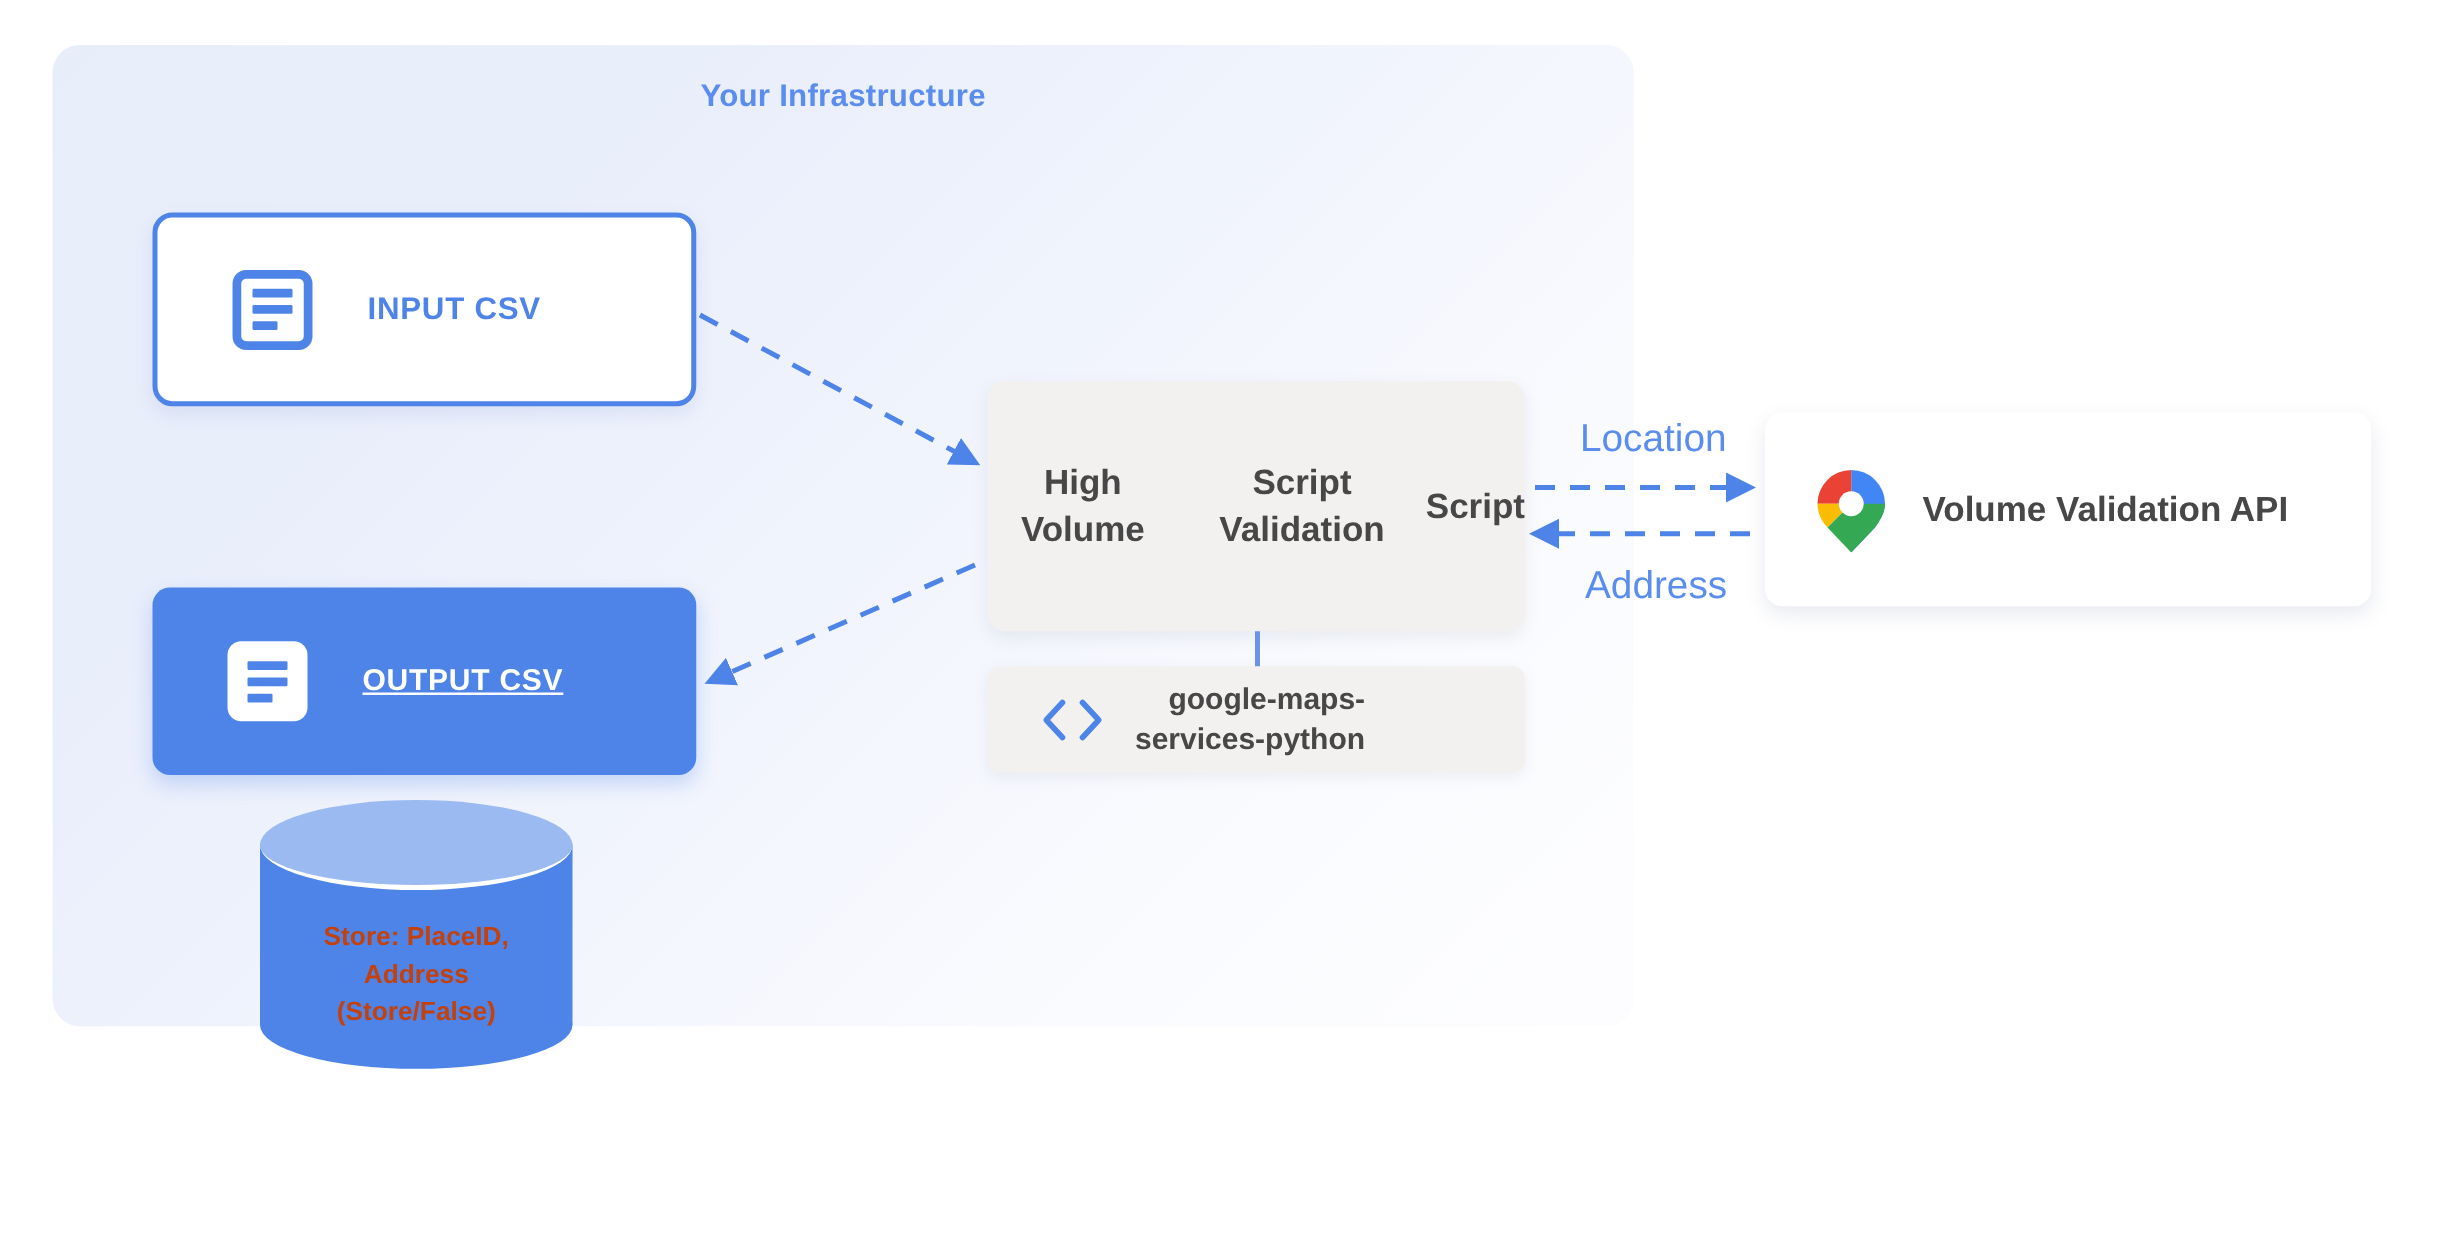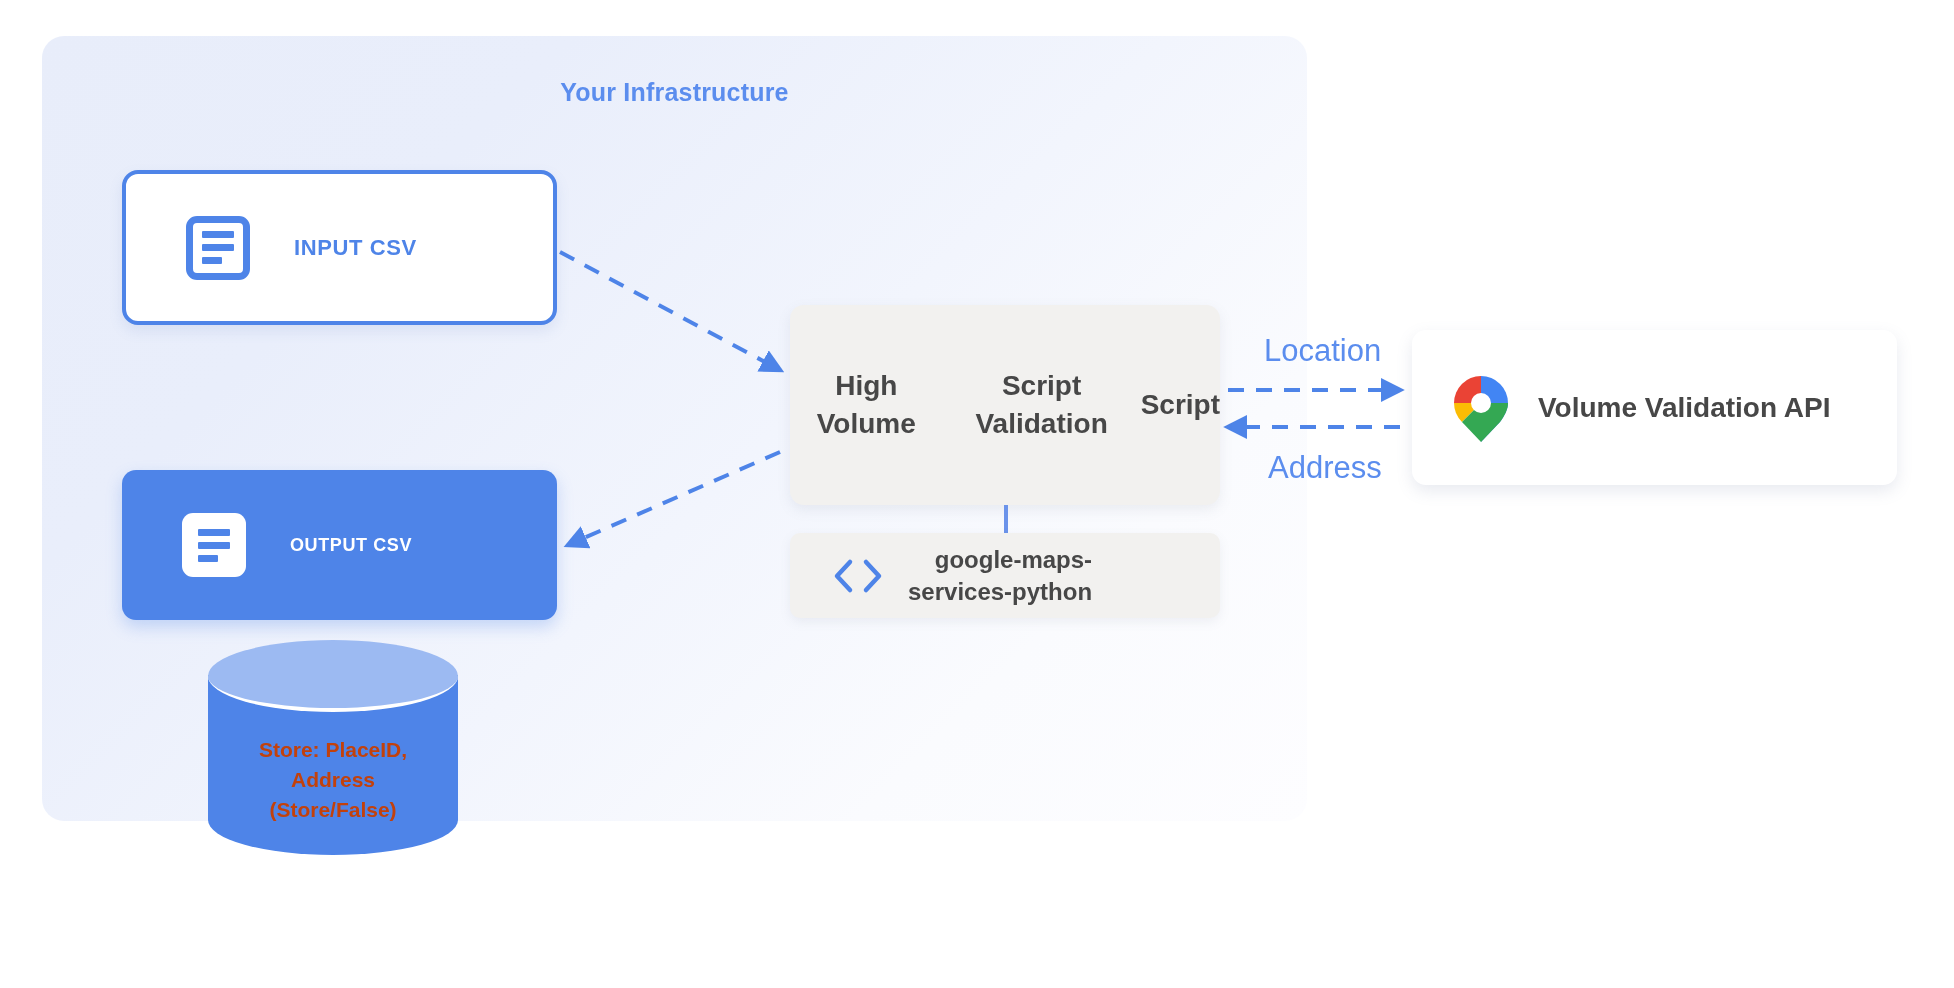--- a/index.html
+++ b/index.html
@@ -25,21 +25,21 @@
     left: 42px;
     top: 36px;
     width: 1265px;
     height: 785px;
     border-radius: 22px;
     background: linear-gradient(135deg, #e8edfa 0%, #e9eefb 26%, #f2f5fd 55%, #fafbfe 78%, #fdfdff 100%);
   }
   #infra-title {
     position: absolute;
     left: 0;
-    top: 42px;
+    top: 27px;
     width: 100%;
     text-align: center;
     font-size: 25px;
     font-weight: bold;
     color: #5b8dee;
     letter-spacing: 0.2px;
   }
 
   
   .node {
@@ -55,44 +55,45 @@
     top: 170px;
     width: 435px;
     height: 155px;
     background: #ffffff;
     border: 4px solid #4e84e8;
     border-radius: 16px;
     box-shadow: 0 6px 14px rgba(90,120,190,0.13);
     padding-left: 60px;
   }
   #input-csv .node-label {
-    font-size: 22px;
+    font-size: 25px;
     font-weight: bold;
     color: #4e84e8;
     letter-spacing: 0.6px;
     margin-left: 44px;
   }
 
   
   #output-csv {
     left: 122px;
     top: 470px;
     width: 435px;
     height: 150px;
     background: #4e84e8;
     border-radius: 14px;
     box-shadow: 0 7px 16px rgba(78,132,232,0.28);
     padding-left: 60px;
   }
   #output-csv .node-label {
-    font-size: 18px;
+    font-size: 24px;
     font-weight: bold;
     color: #ffffff;
     letter-spacing: 0.6px;
     margin-left: 44px;
+    text-decoration: underline;
   }
 
   
   .doc-icon-outline {
     width: 64px;
     height: 64px;
     box-sizing: border-box;
     border: 7px solid #4e84e8;
     border-radius: 11px;
     display: flex;

